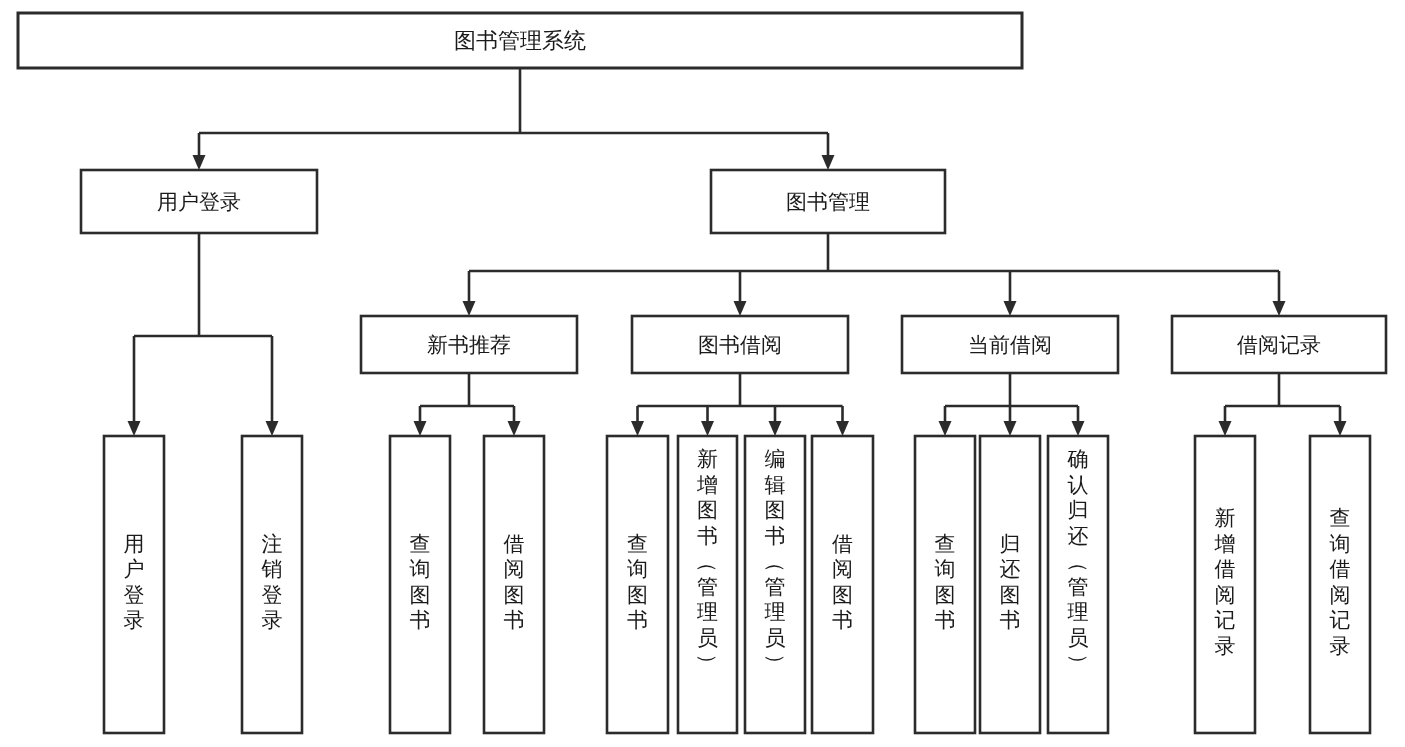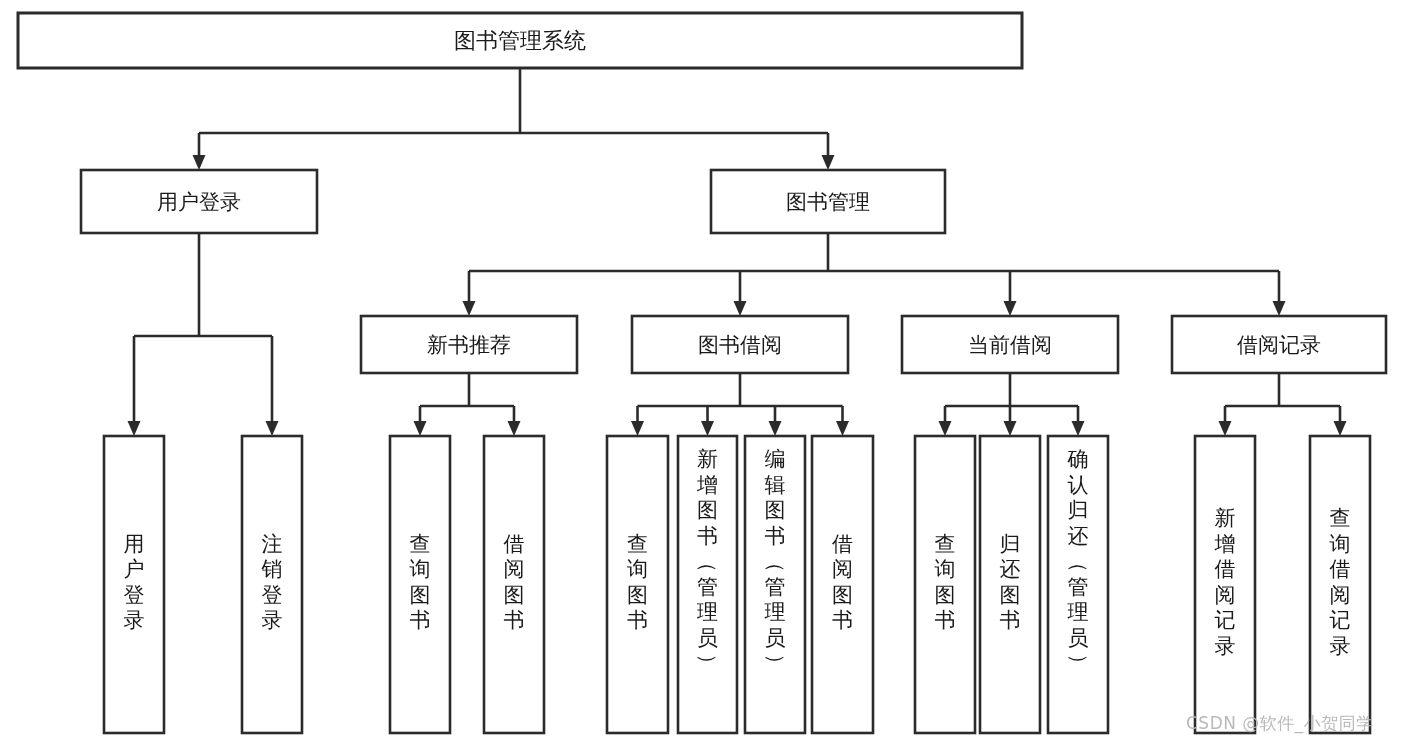--- a/index.html
+++ b/index.html
@@ -290,14 +290,13 @@
             <text class="vlabel" x="1340" y="525.22">查</text>
             <text class="vlabel" x="1340" y="550.72">询</text>
             <text class="vlabel" x="1340" y="576.22">借</text>
             <text class="vlabel" x="1340" y="601.72">阅</text>
             <text class="vlabel" x="1340" y="627.22">记</text>
             <text class="vlabel" x="1340" y="652.72">录</text>
           </g>
         </g>
       </g>
     </svg>
-  <div class="watermark">CSDN @软件_小贺同学</div>
 </div>
 
 </body></html>

